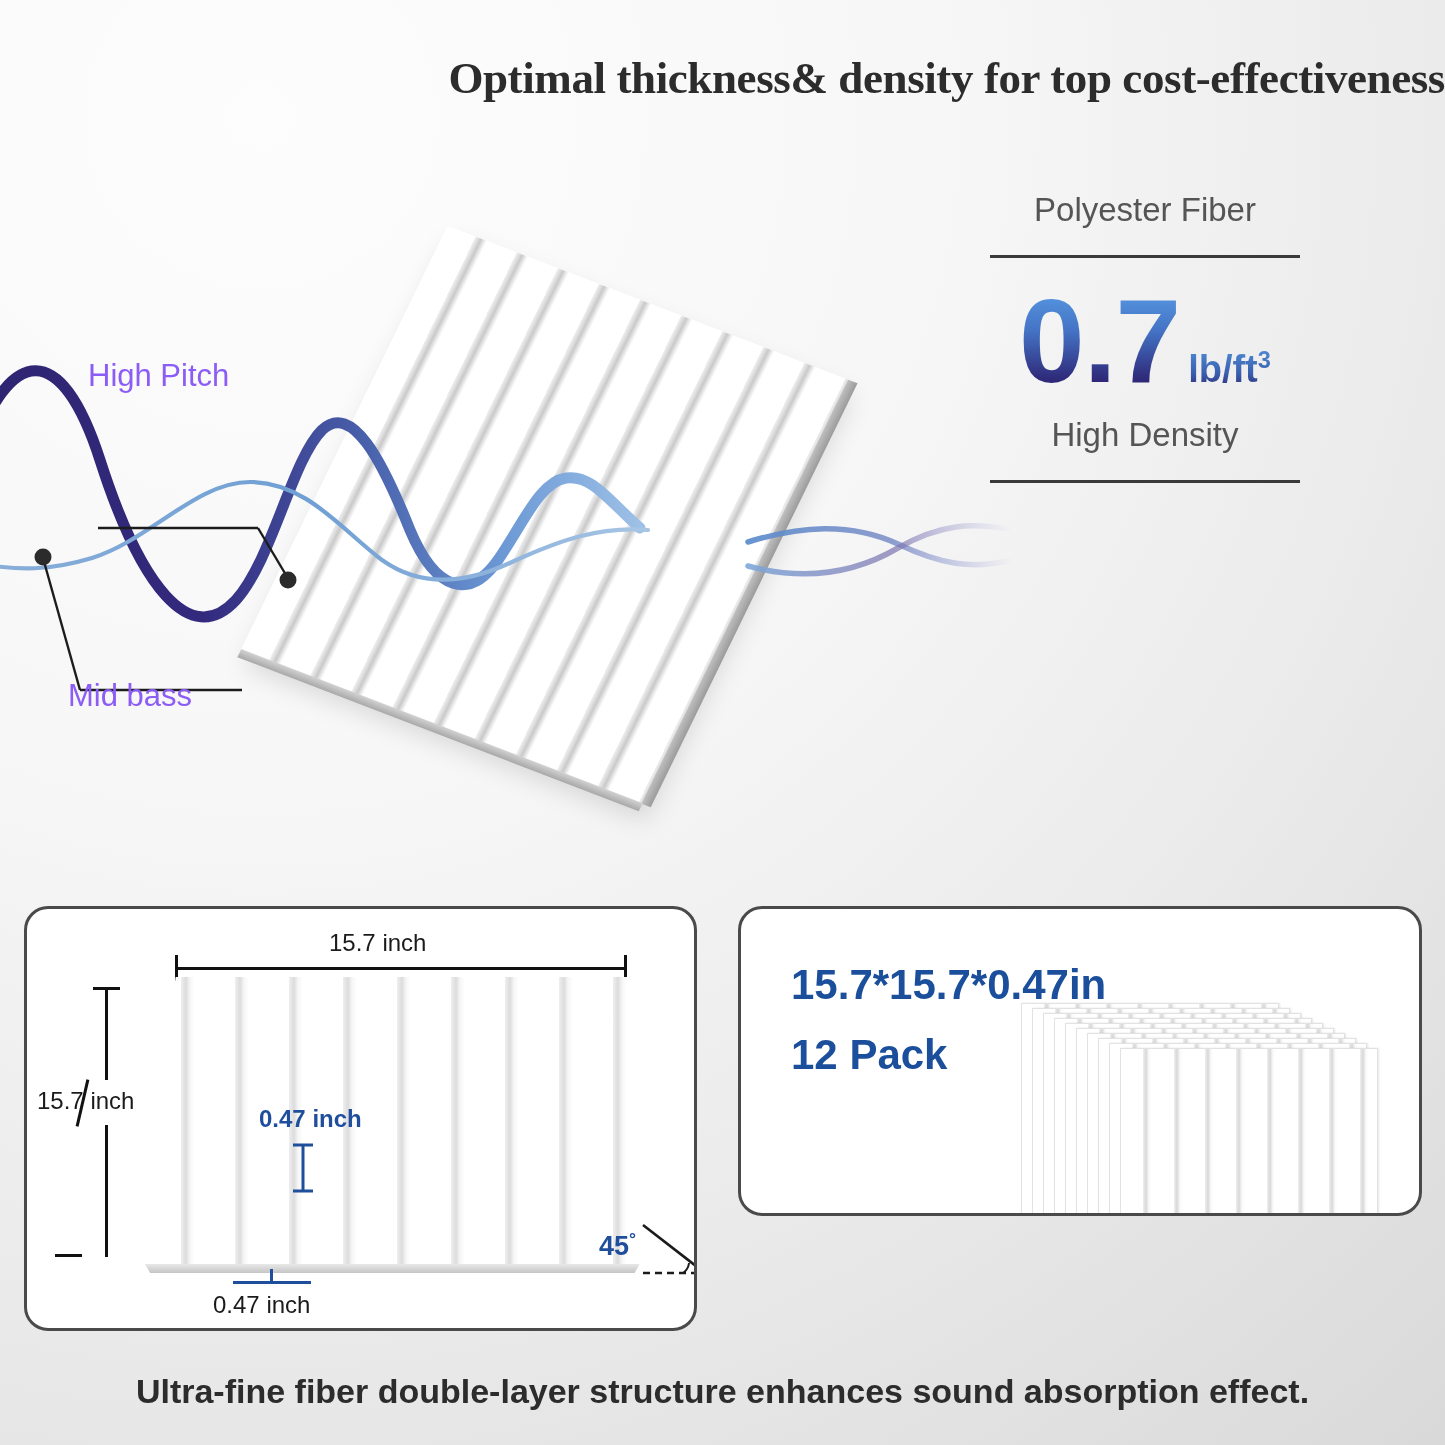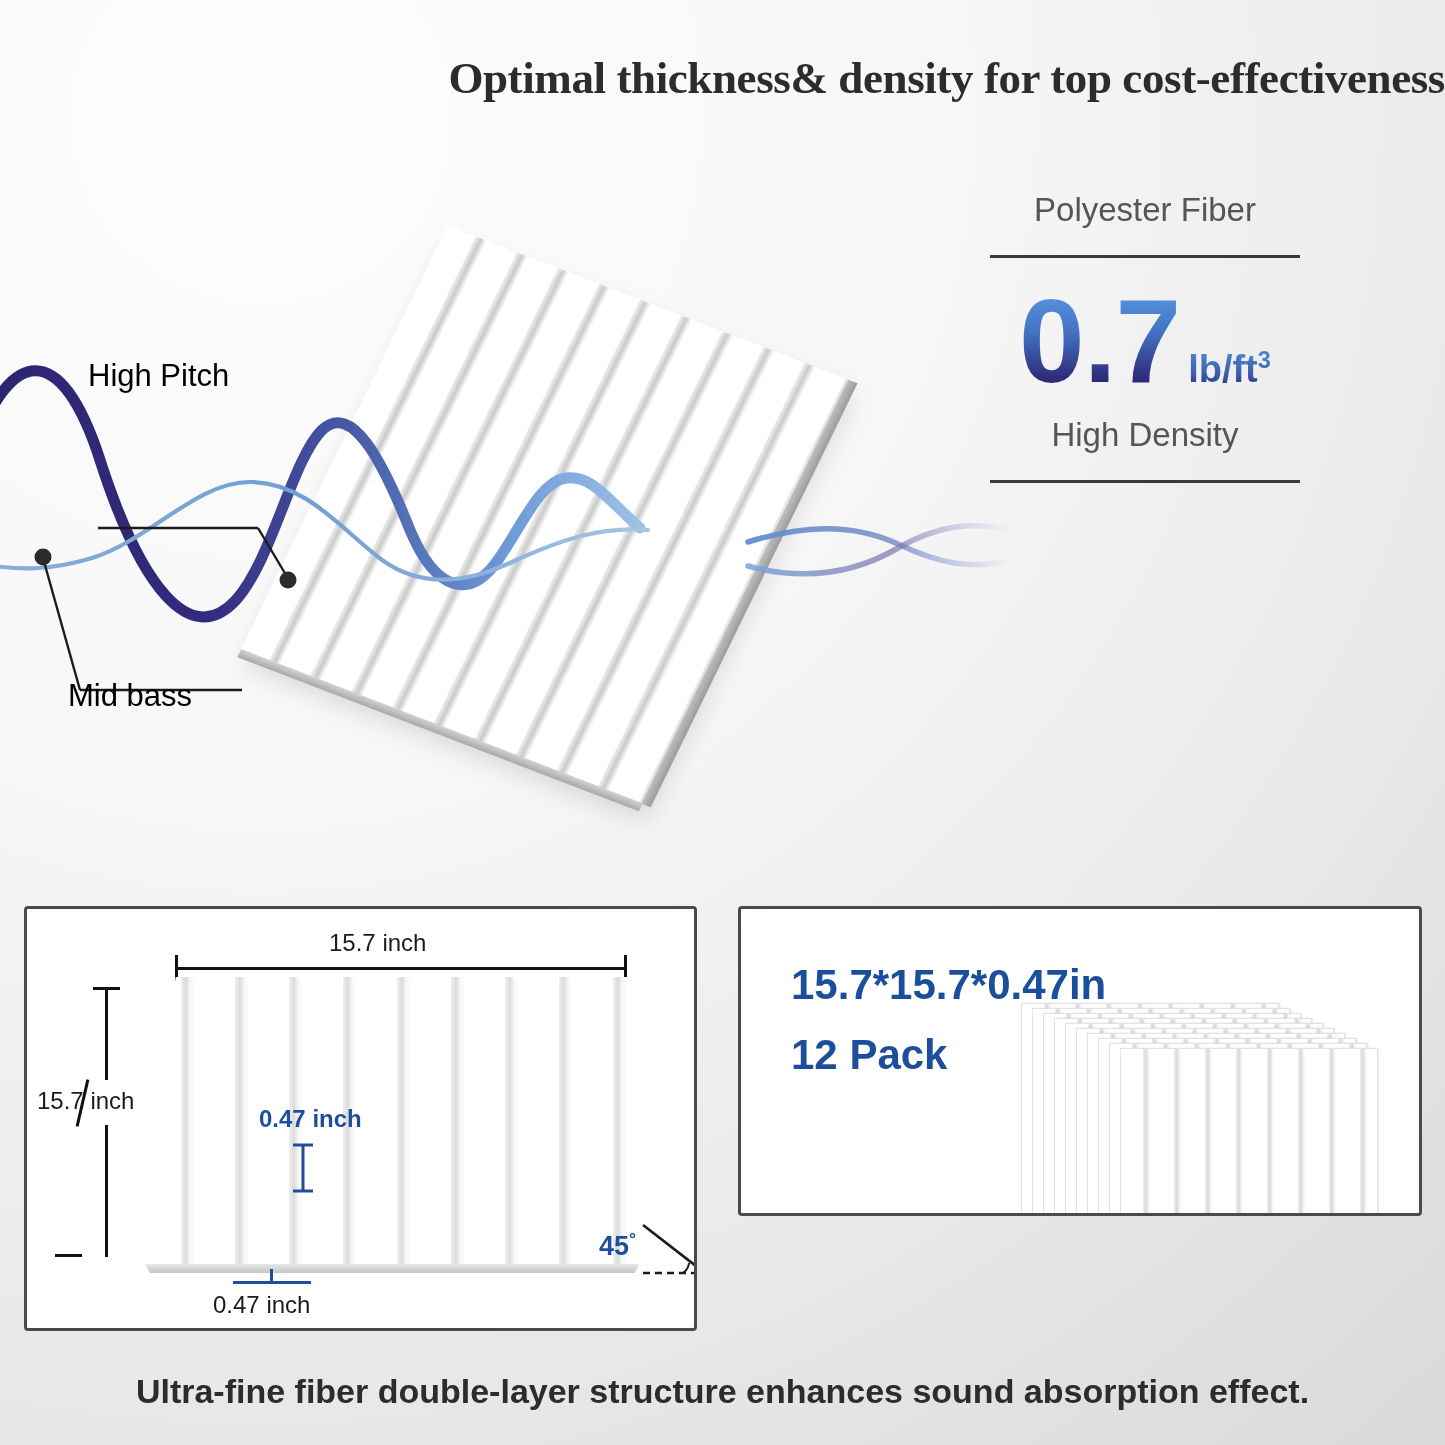--- a/index.html
+++ b/index.html
@@ -52,21 +52,21 @@
   .hero-panel .edge-b{
     position:absolute; left:0; bottom:-8px; width:100%; height:9px;
     background:linear-gradient(to bottom,#d2d2d2,#a8a8a8);
   }
 
   
   #wave-svg{ position:absolute; left:0; top:0; width:1445px; height:760px; pointer-events:none;}
 
   .wave-label{
     position:absolute;
-    font-size:31px; color:#000000;
+    font-size:31px; color:#8b5cf6;
     font-family:"Liberation Sans", sans-serif;
     white-space:nowrap;
   }
   #label-high-pitch{ left:88px; top:228px; }
   #label-mid-bass{ left:68px; top:548px; }
 
   
   #stats{ position:absolute; left:935px; top:175px; width:420px; }
   .stat{ text-align:center; }
   .stat-value{
@@ -93,21 +93,21 @@
   }
   .stat-rule{
     height:0; border-top:3px solid #3a3a3a;
     width:310px; margin:26px auto 24px auto;
   }
   #stat-1{ margin-bottom:4px; }
 
   
   .card{
     position:absolute;
-    border:3px solid #4a4a4a; border-radius:4px;
+    border:3px solid #4a4a4a; border-radius:24px;
     background:#ffffff;
     overflow:hidden;
   }
   #card-dimensions{ left:24px; top:906px; width:673px; height:425px; }
   #card-pack{ left:738px; top:906px; width:684px; height:310px; }
 
   
   .dim-panel{
     position:absolute; left:118px; top:68px;
     width:510px; height:288px;

